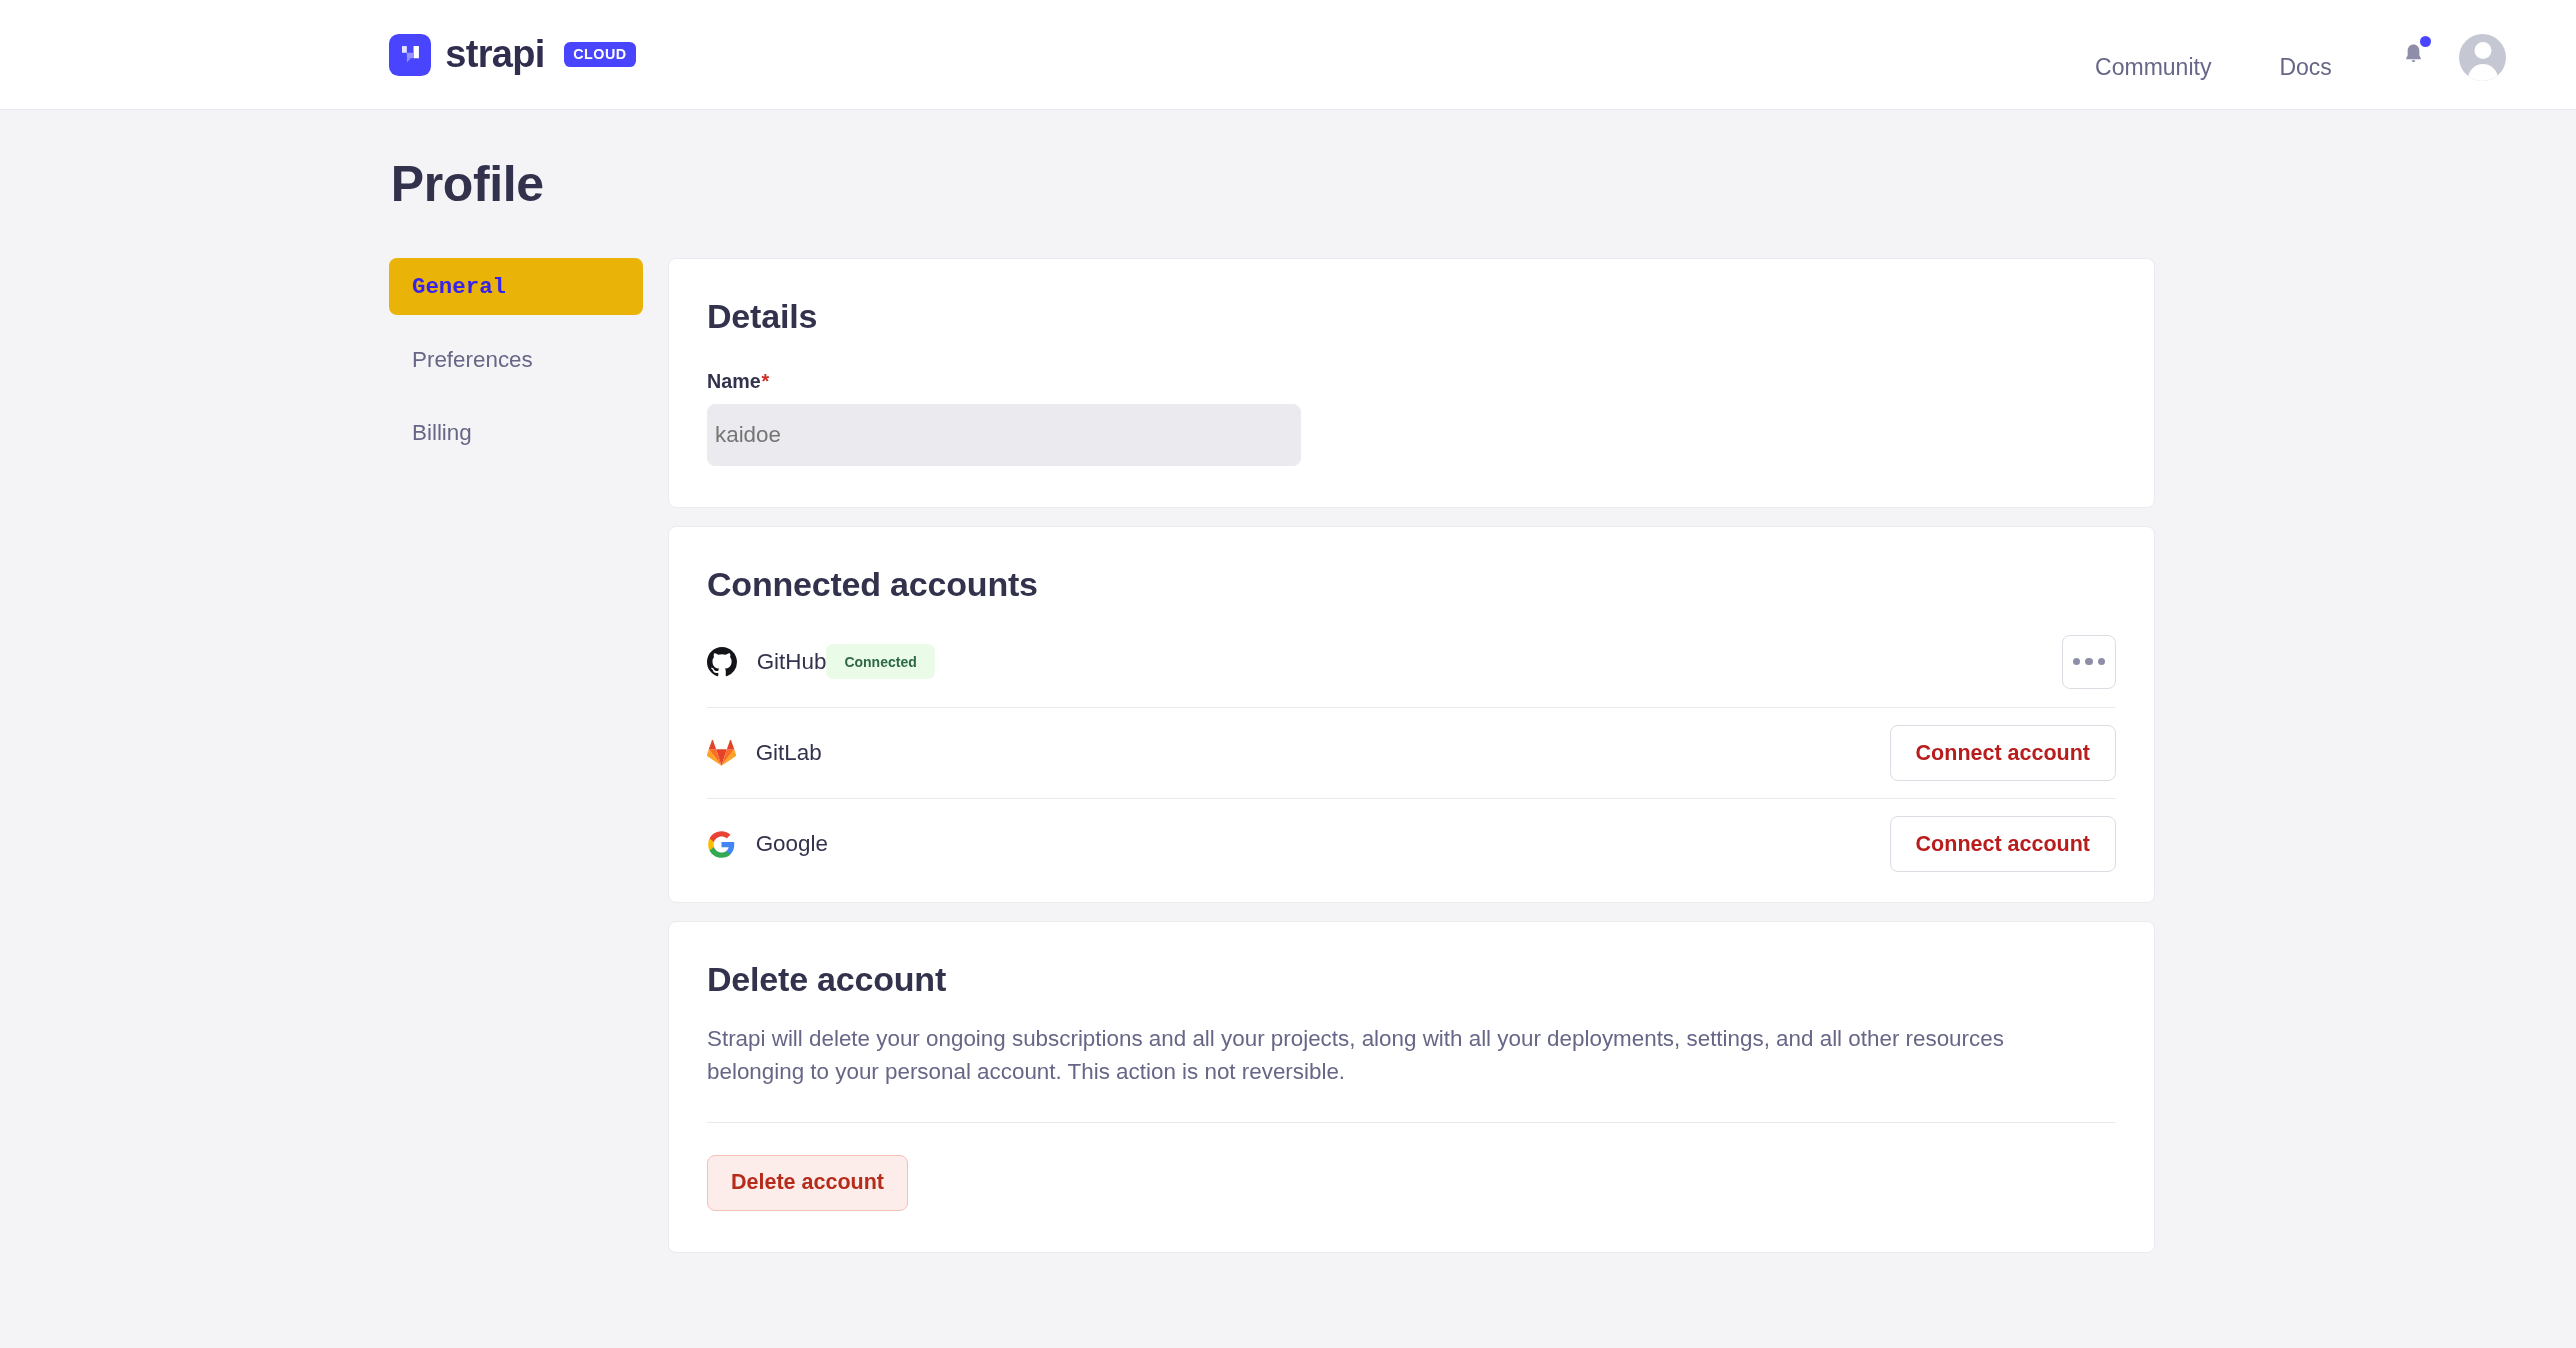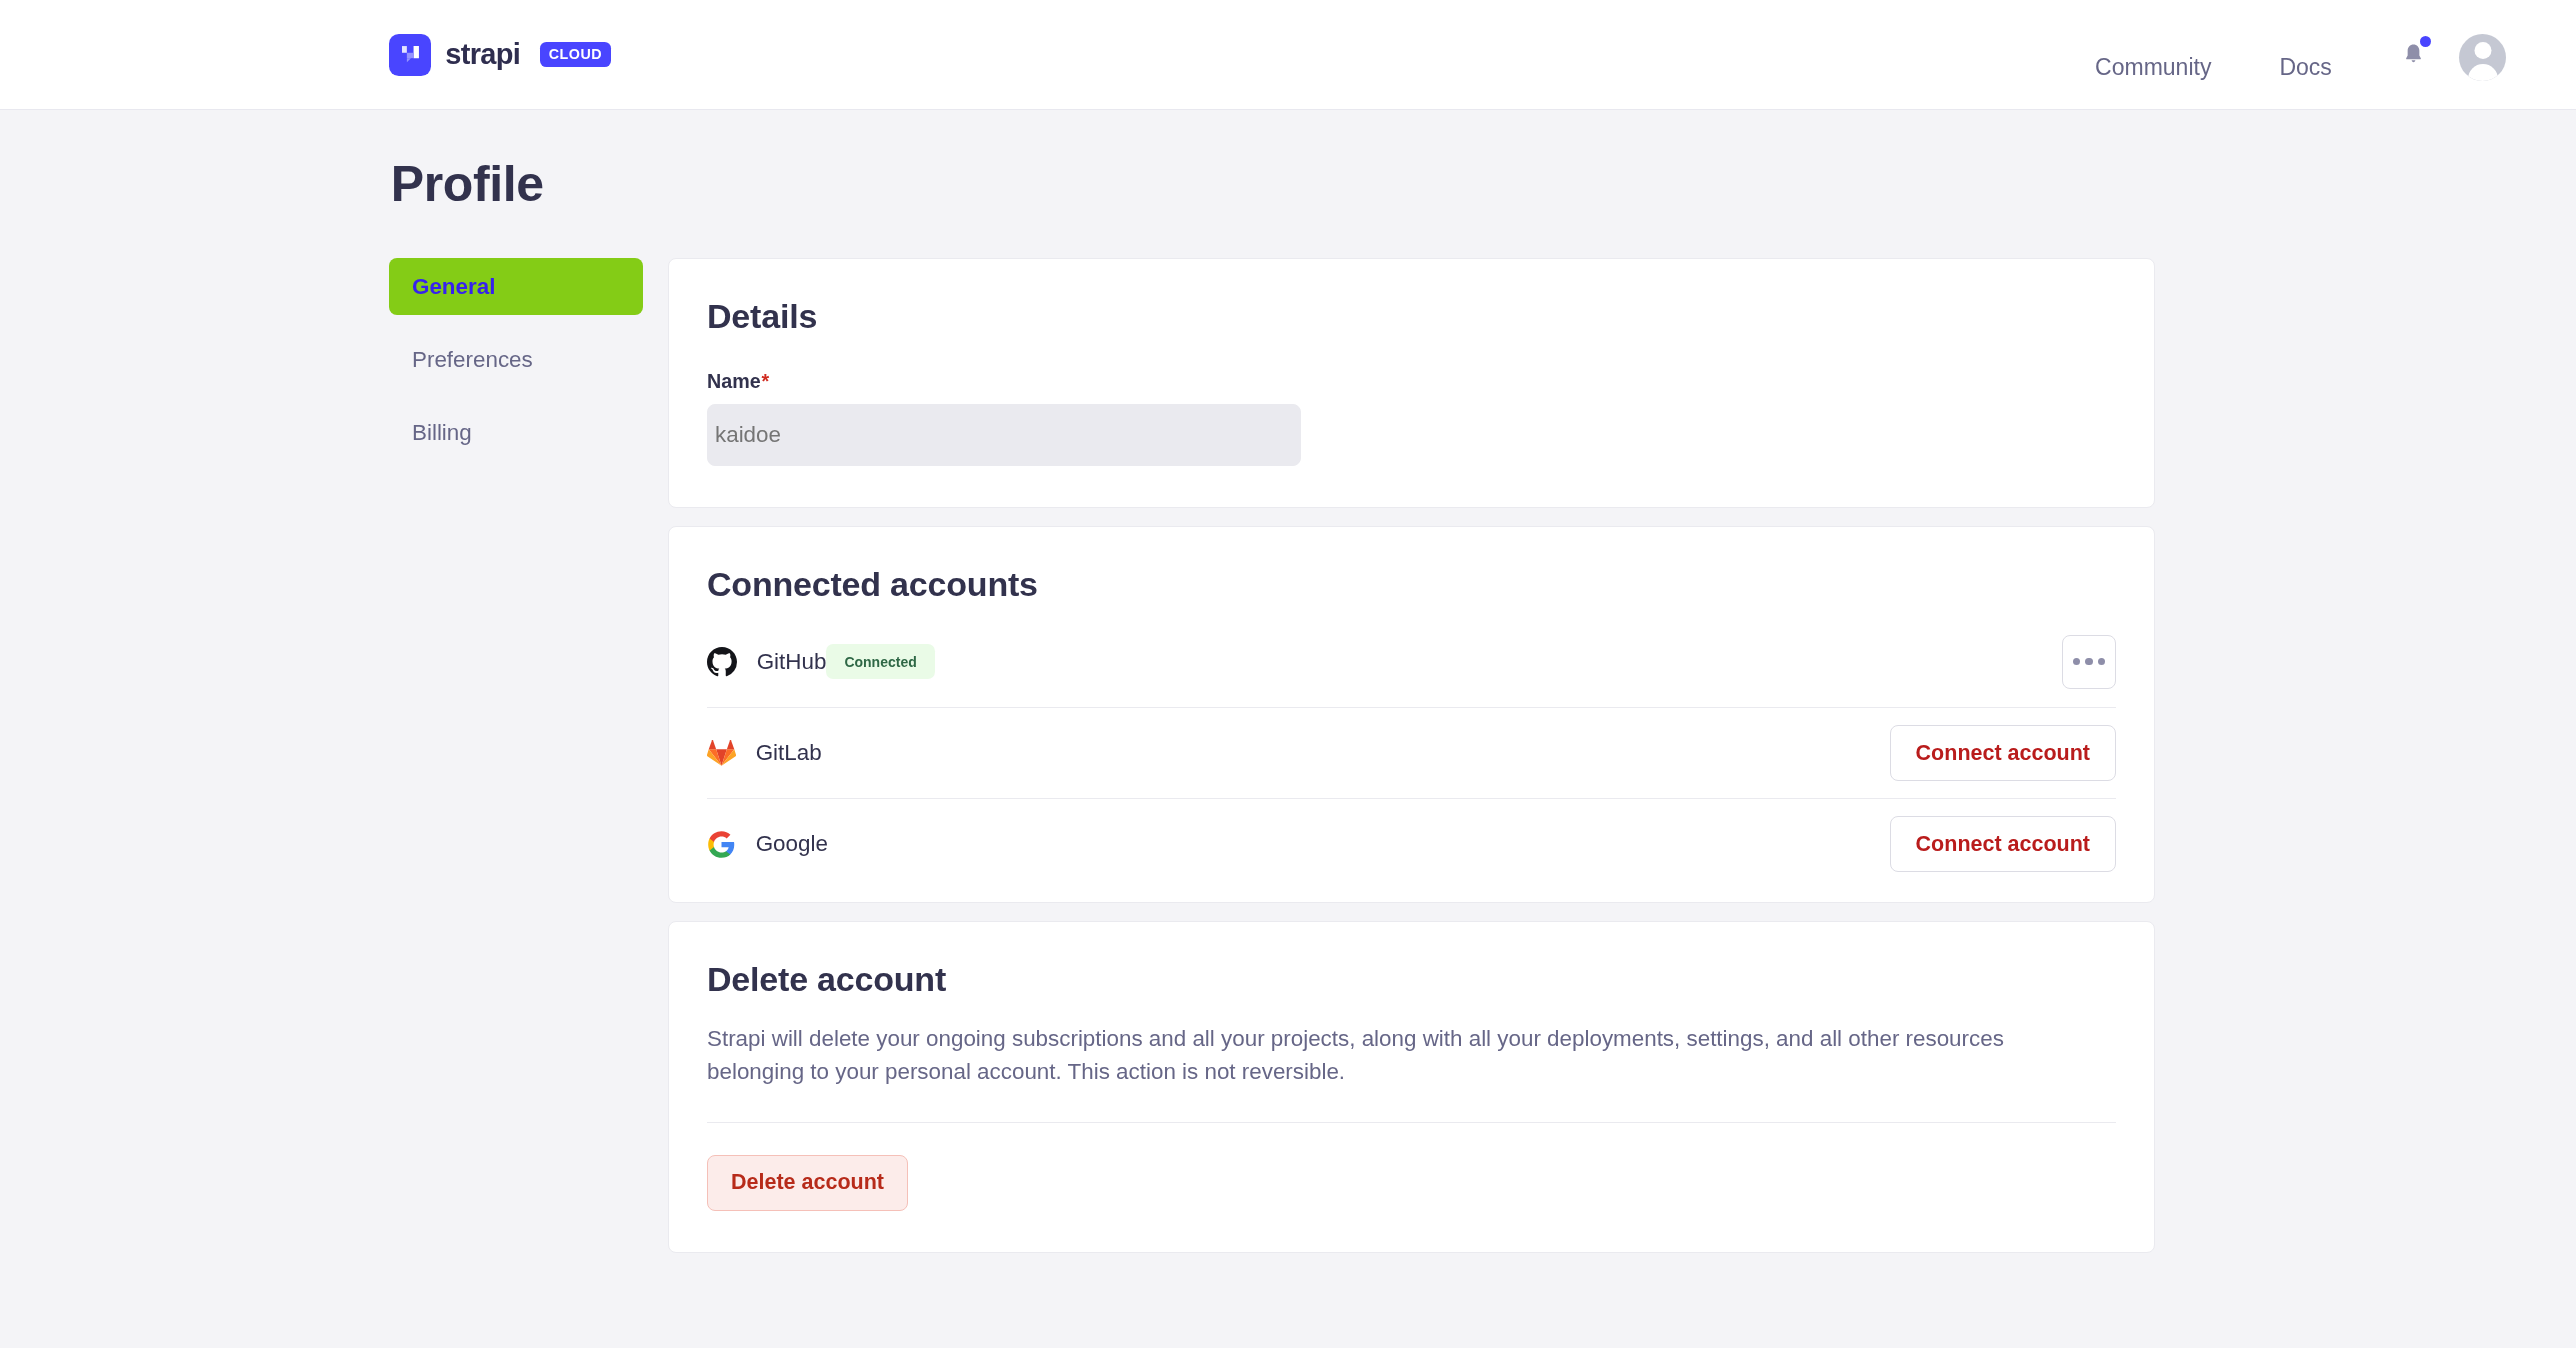--- a/index.html
+++ b/index.html
@@ -22,21 +22,21 @@
   }
   .brand { display: flex; align-items: center; gap: 14.3px; }
   .brand-mark {
     width: 42px; height: 42px;
     border-radius: 9.8px;
     background: #4945ff;
     display: flex; align-items: center; justify-content: center;
     flex: none;
   }
   .brand-word {
-    font-size: 29px;
+    font-size: 38px;
     font-weight: bold;
     letter-spacing: -0.7px;
     color: #2f2e4f;
   }
   .brand-badge {
     background: #4945ff;
     color: #ffffff;
     font-size: 14.3px;
     font-weight: bold;
     letter-spacing: 0.5px;
@@ -120,23 +120,24 @@
     display: flex;
     align-items: center;
     padding: 0 23px;
     border-radius: 8px;
     font-size: 22.4px;
     color: #666687;
     cursor: pointer;
     margin-bottom: 16px;
   }
   .side-item.active {
-    background: #84cc16;
+    background: #eab308;
     color: #3622ee;
     font-weight: bold;
+    font-family: Liberation Mono, monospace;
   }
 
   
   .content { width: 1487px; flex: none; }
   .card {
     background: #ffffff;
     border: 0.9px solid #eaeaef;
     border-radius: 8px;
     margin-bottom: 18px;
   }

